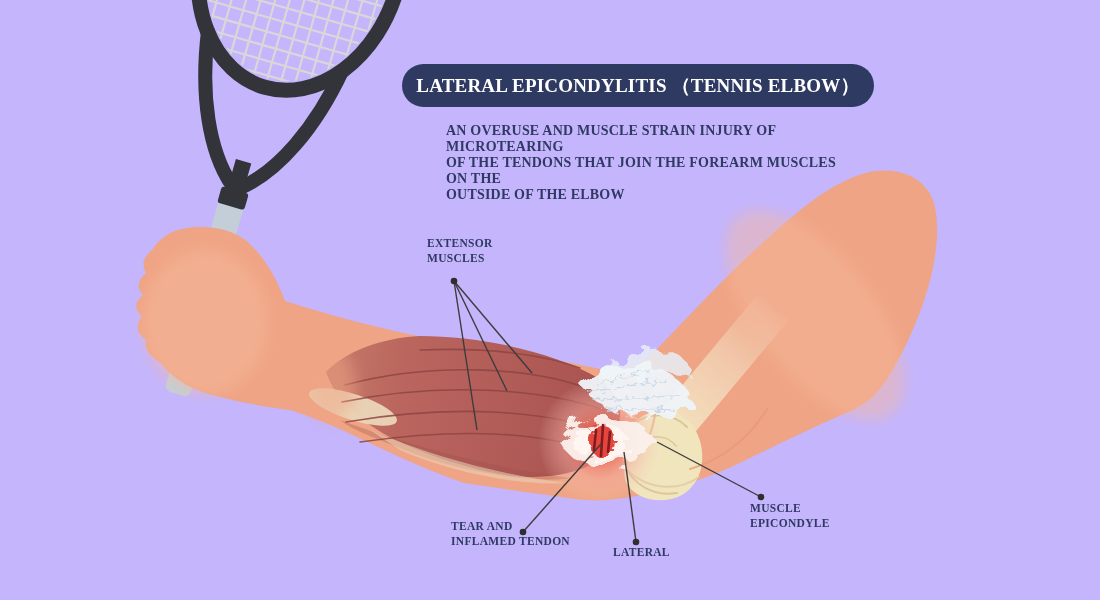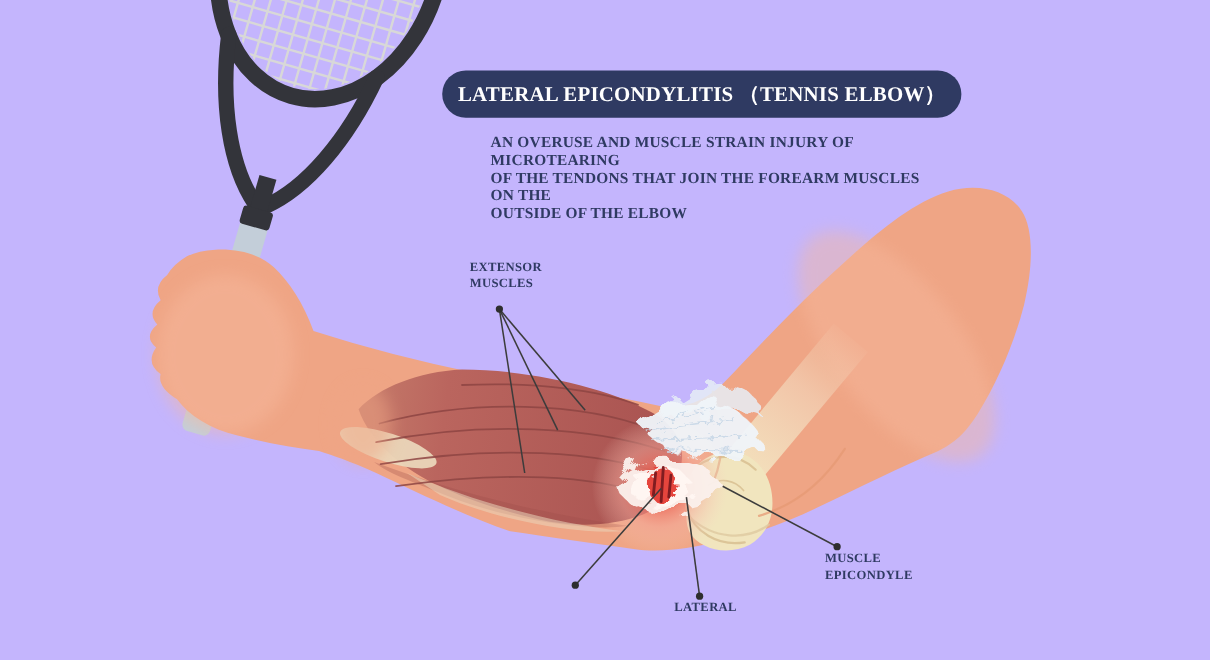--- a/index.html
+++ b/index.html
@@ -204,16 +204,18 @@
   <div class="title-banner">
     <span>LATERAL EPICONDYLITIS （TENNIS ELBOW）</span>
   </div>
 
   <div class="subtitle">AN OVERUSE AND MUSCLE STRAIN INJURY OF MICROTEARING
 OF THE TENDONS THAT JOIN THE FOREARM MUSCLES ON THE
 OUTSIDE OF THE ELBOW</div>
 
   <div class="part-label lbl-extensor">EXTENSOR
 MUSCLES</div>
+  <div class="part-label lbl-tear">TEAR AND
+INFLAMED TENDON</div>
   <div class="part-label lbl-tendon">LATERAL</div>
   <div class="part-label lbl-lateral">MUSCLE
 EPICONDYLE</div>
 </div>
 
 </body></html>

